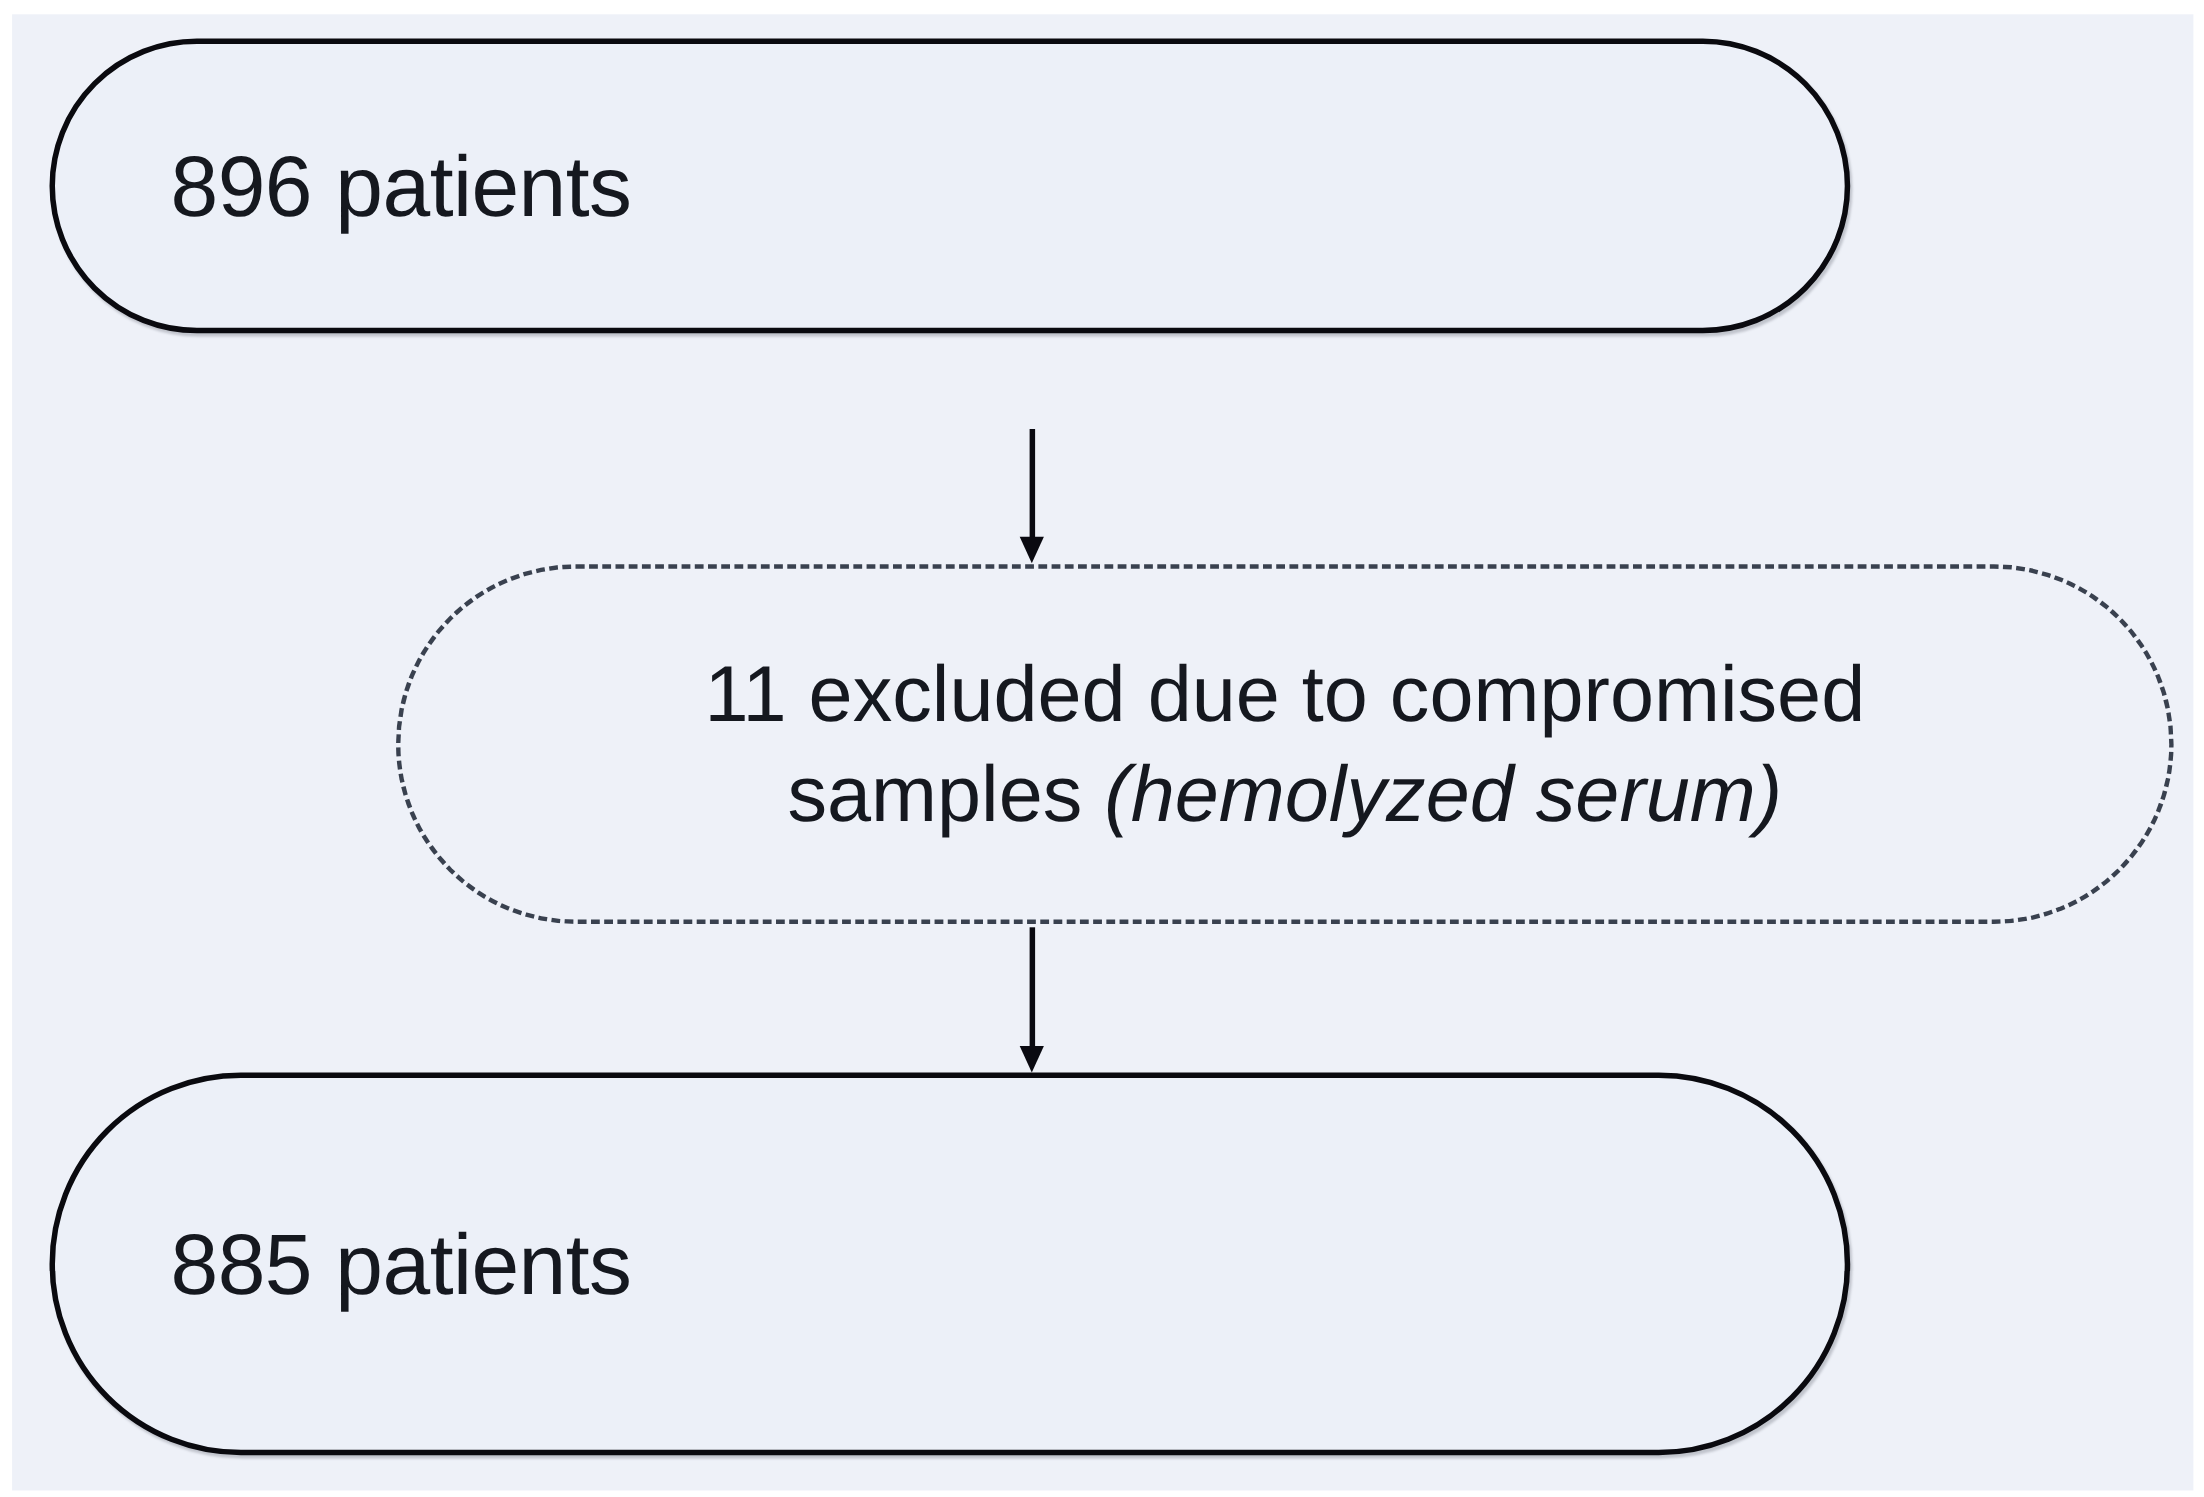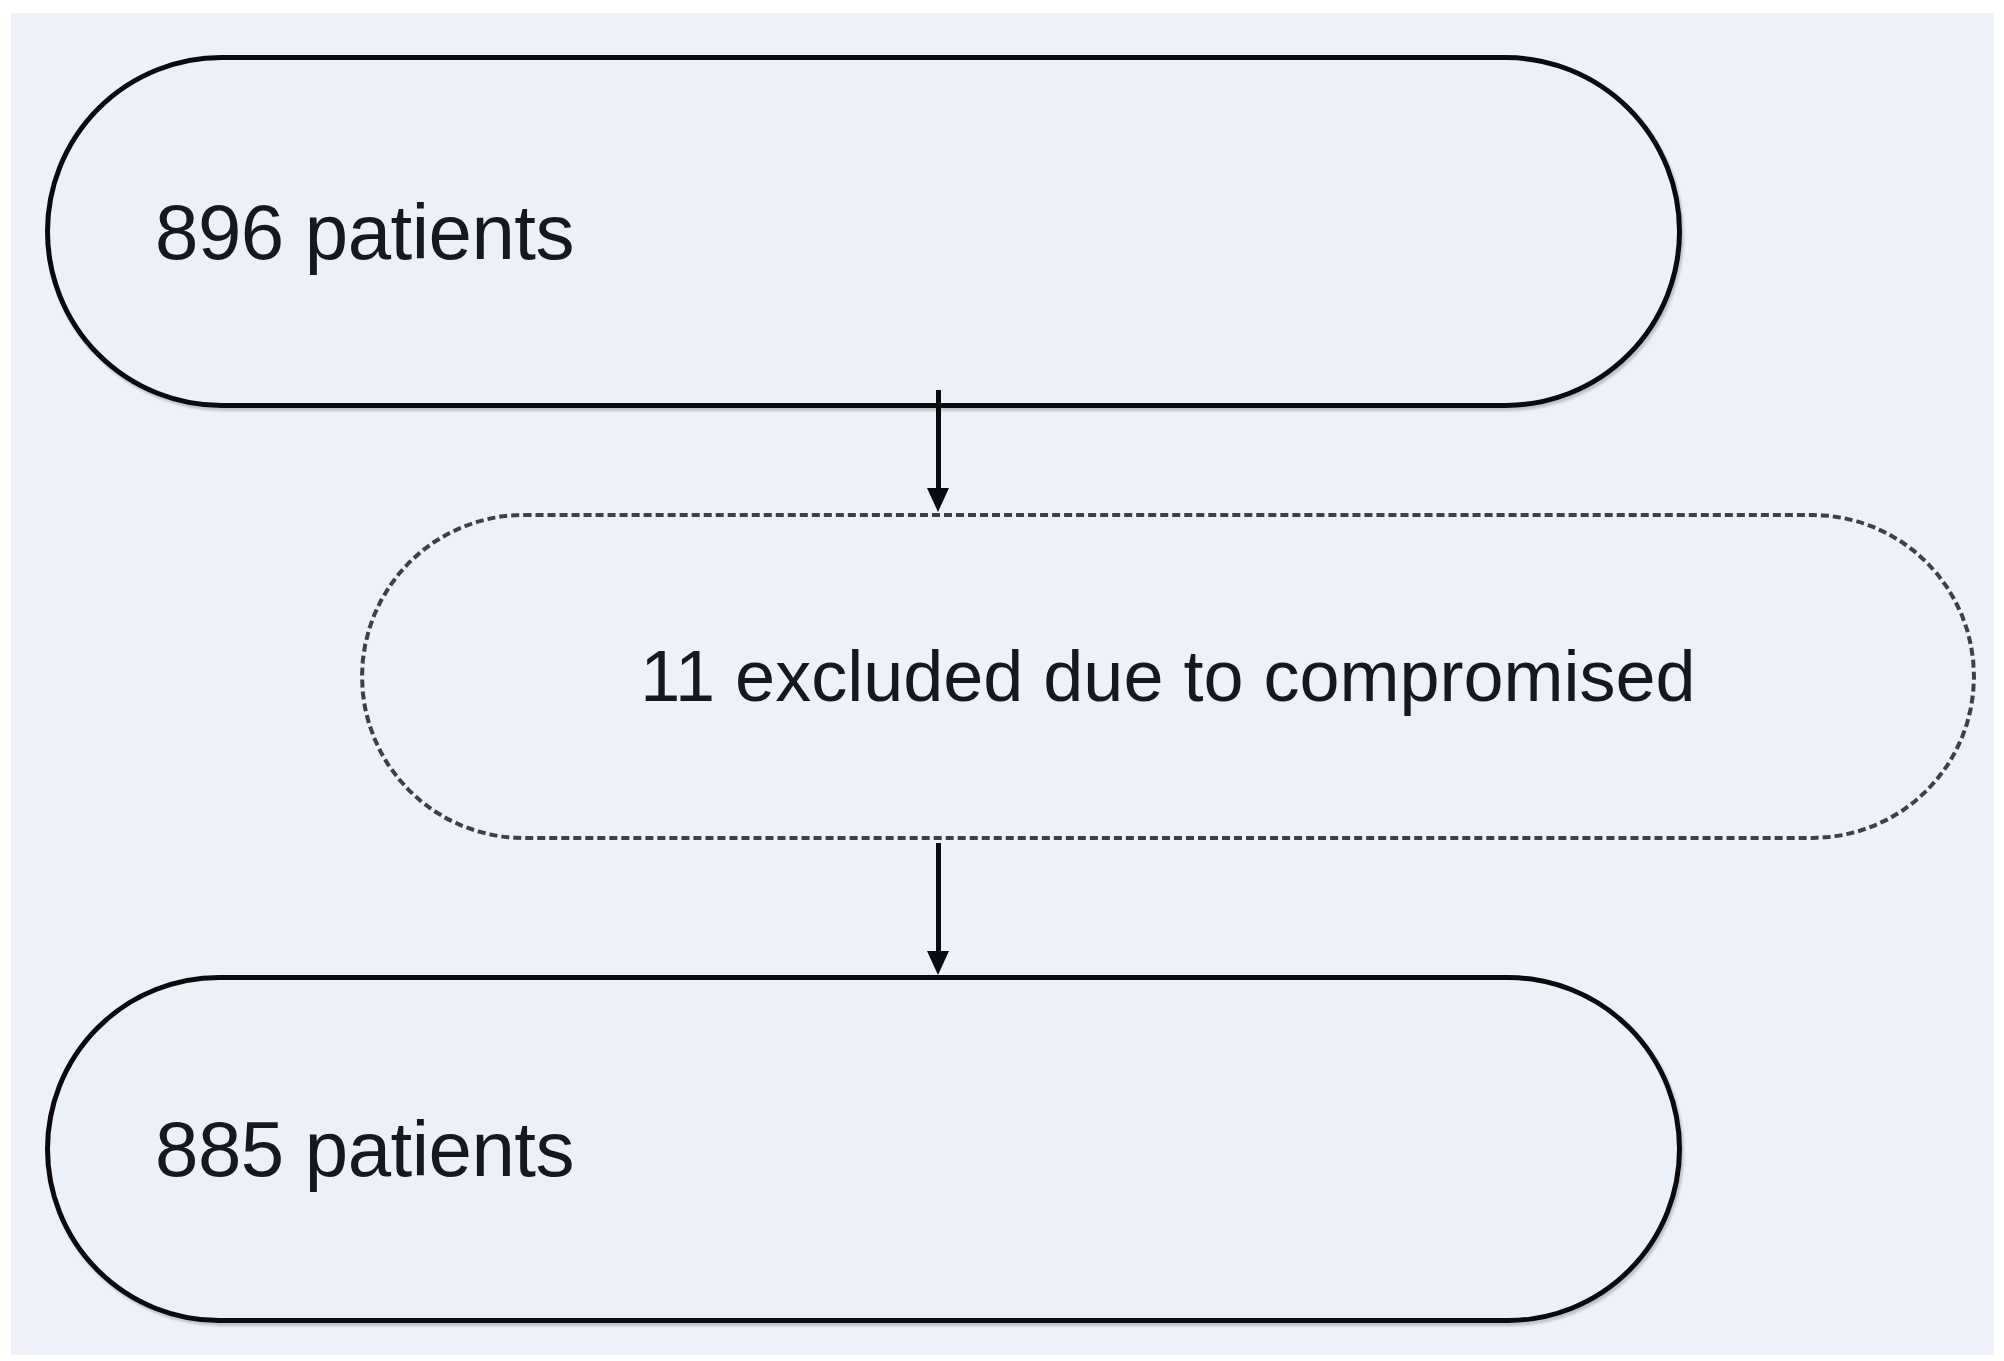--- a/index.html
+++ b/index.html
@@ -45,21 +45,21 @@
   }
   .pill-box .box-text {
     font-size: 78px;
     line-height: 1;
     color: #15181f;
     letter-spacing: -0.5px;
     padding-left: 105px;
     white-space: nowrap;
   }
 
-  #box-top    { left: 45px;  top: 55px;  width: 1637px; height: 353px; }
+  #box-top    { left: 45px;  top: 35px;  width: 1637px; height: 268px; }
   #box-bottom { left: 45px;  top: 975px; width: 1637px; height: 348px; }
 
   
   #box-excluded {
     position: absolute;
     left: 360px;
     top: 513px;
     width: 1616px;
     height: 327px;
     box-sizing: border-box;
@@ -128,20 +128,21 @@
     <span class="box-text">896 patients</span>
   </div>
 
   <div id="arrow-top" class="arrow">
     <div class="shaft"></div>
     <div class="head"></div>
   </div>
 
   <div id="box-excluded">
     <div class="excl-line">11 excluded due to compromised</div>
+    <div class="excl-line"><span>samples </span><span class="excl-italic">(hemolyzed serum)</span></div>
   </div>
 
   <div id="arrow-bottom" class="arrow">
     <div class="shaft"></div>
     <div class="head"></div>
   </div>
 
   <div id="box-bottom" class="pill-box">
     <span class="box-text">885 patients</span>
   </div>

